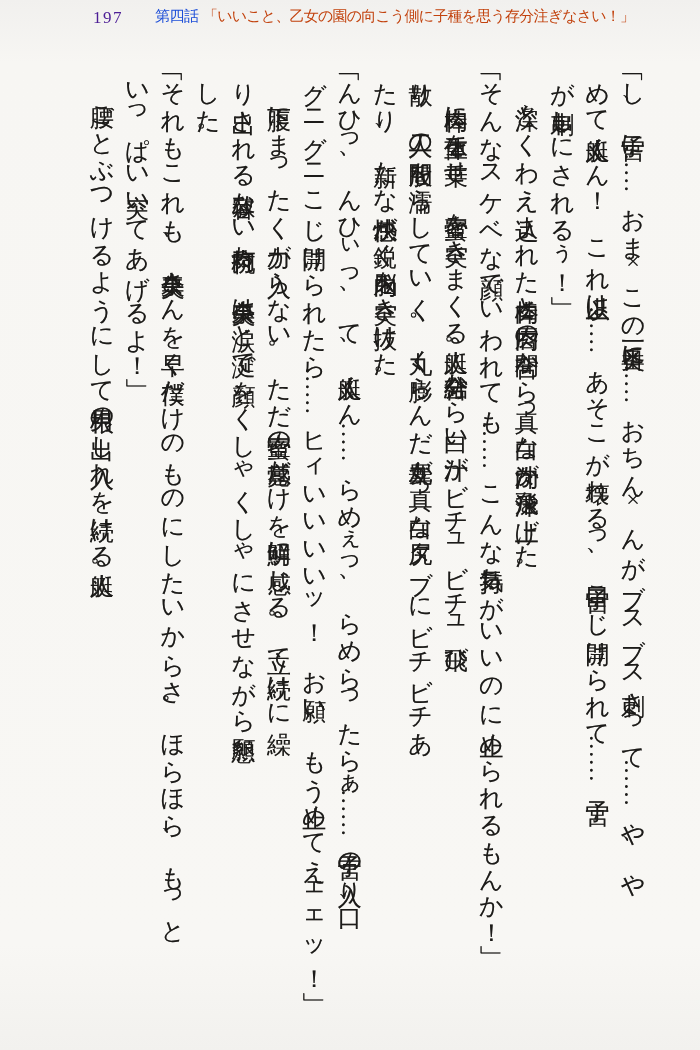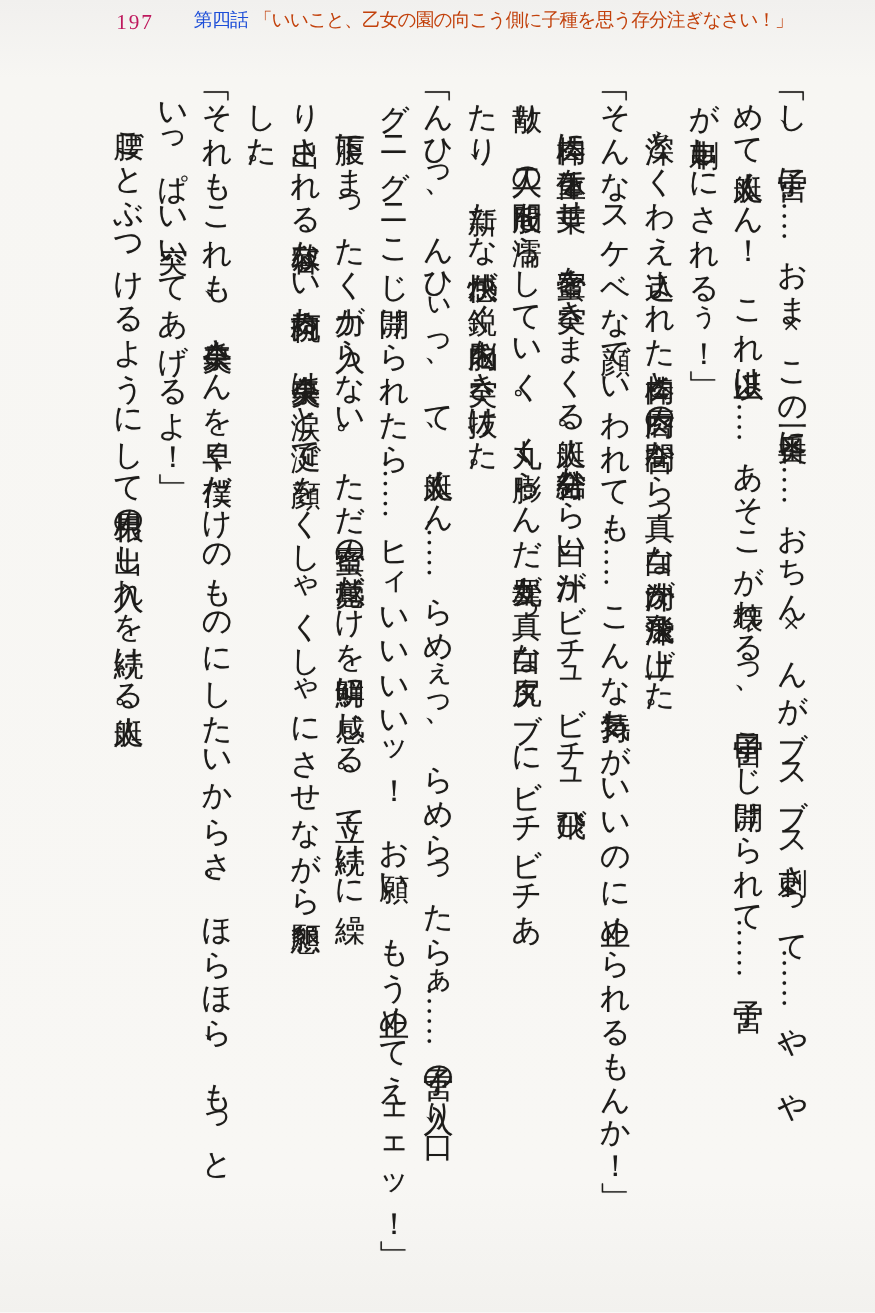--- a/index.html
+++ b/index.html
@@ -19,21 +19,21 @@
     width: 100%;
     height: 24px;
     white-space: pre;
   }
   .page-number {
     position: absolute;
     left: 93px;
     top: 1px;
     font-size: 17px;
     letter-spacing: 1.5px;
-    color: #be185d;
+    color: #4c1d95;
   }
   .chapter-label {
     position: absolute;
     left: 155px;
     top: 0;
     font-size: 15px;
     letter-spacing: -0.5px;
     color: #1d4ed8;
   }
   .chapter-title {

